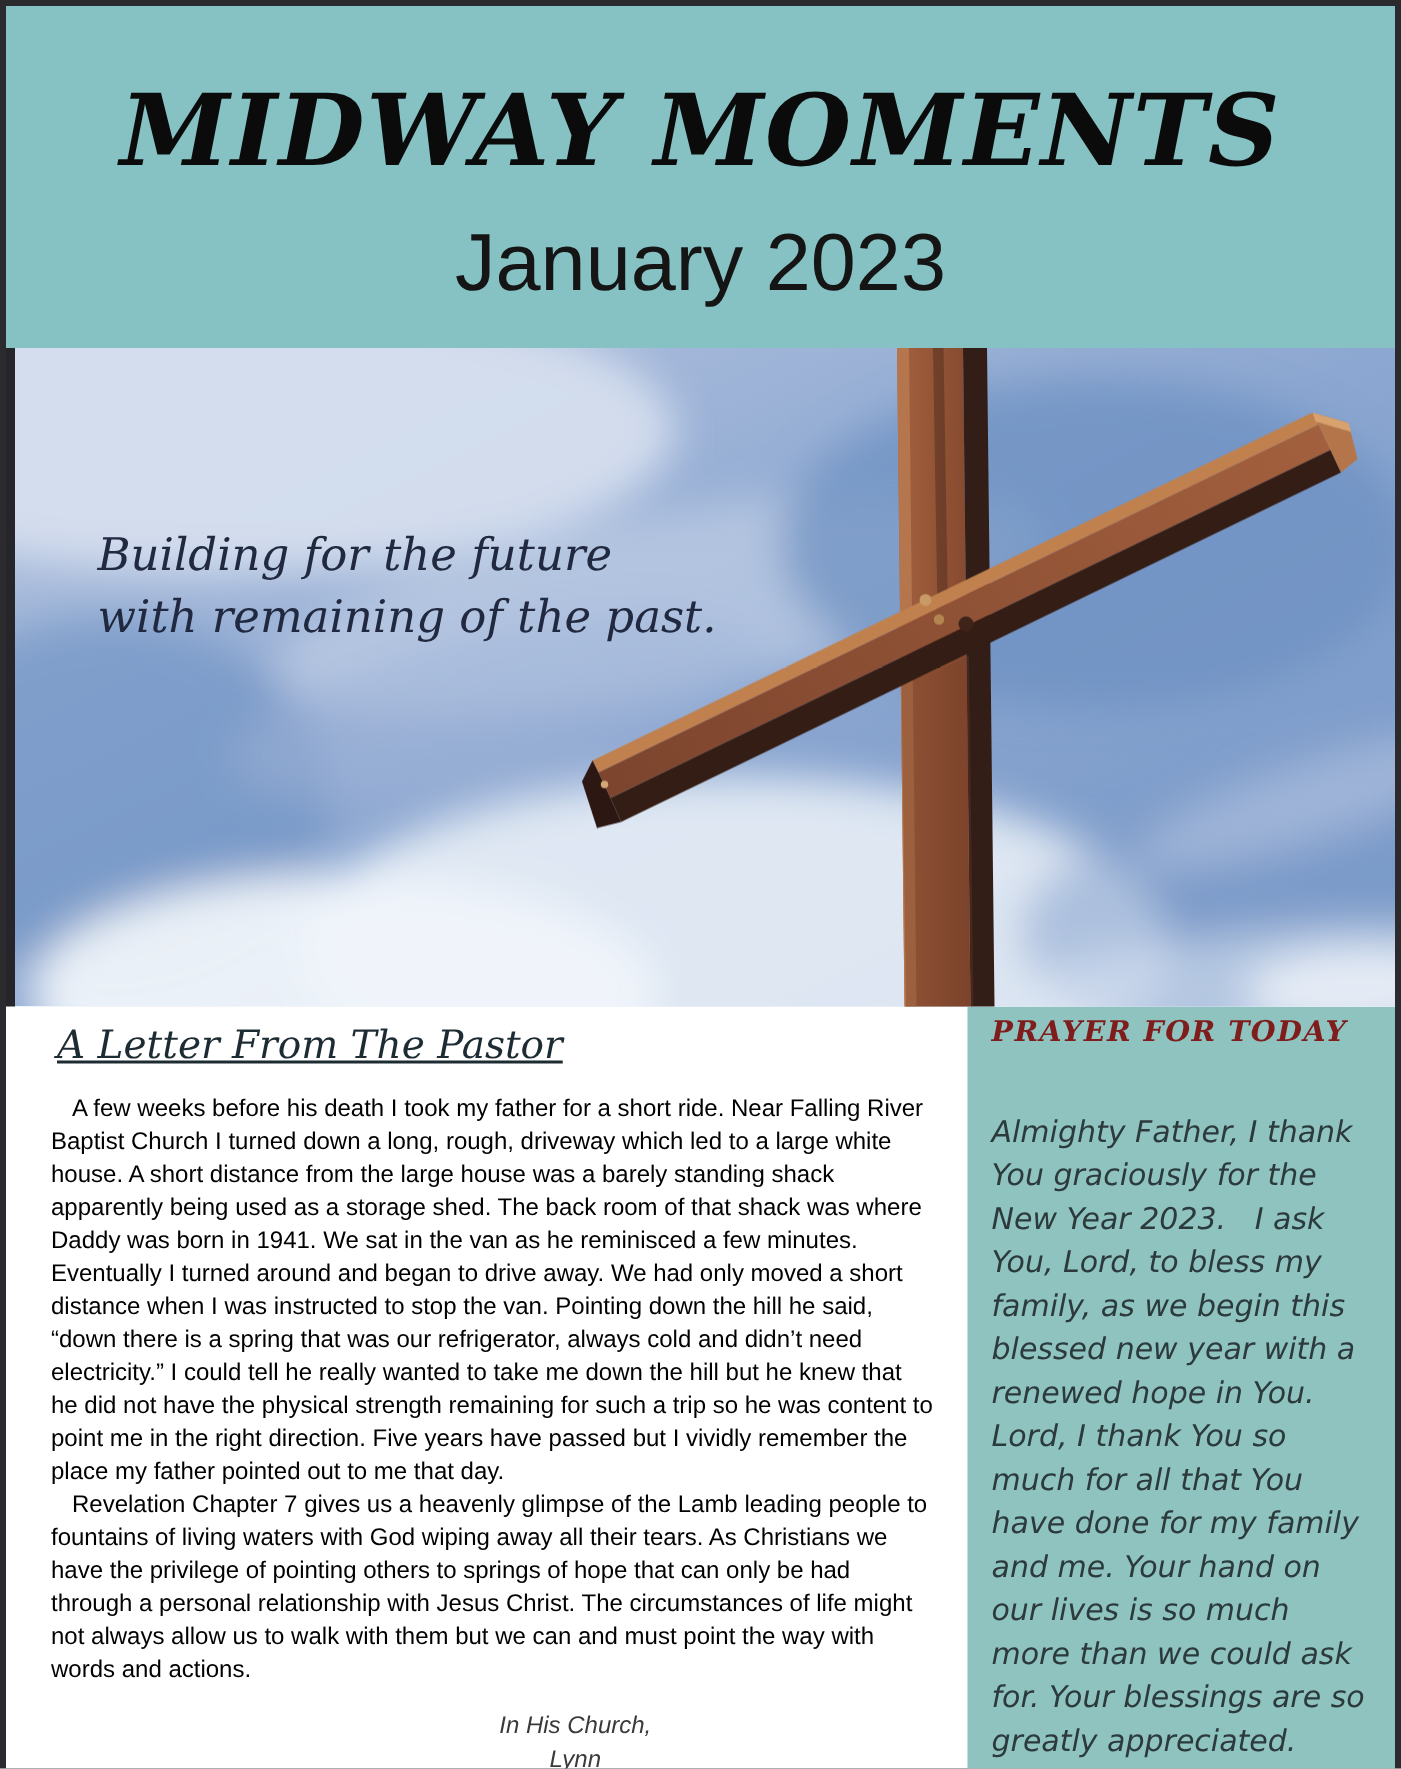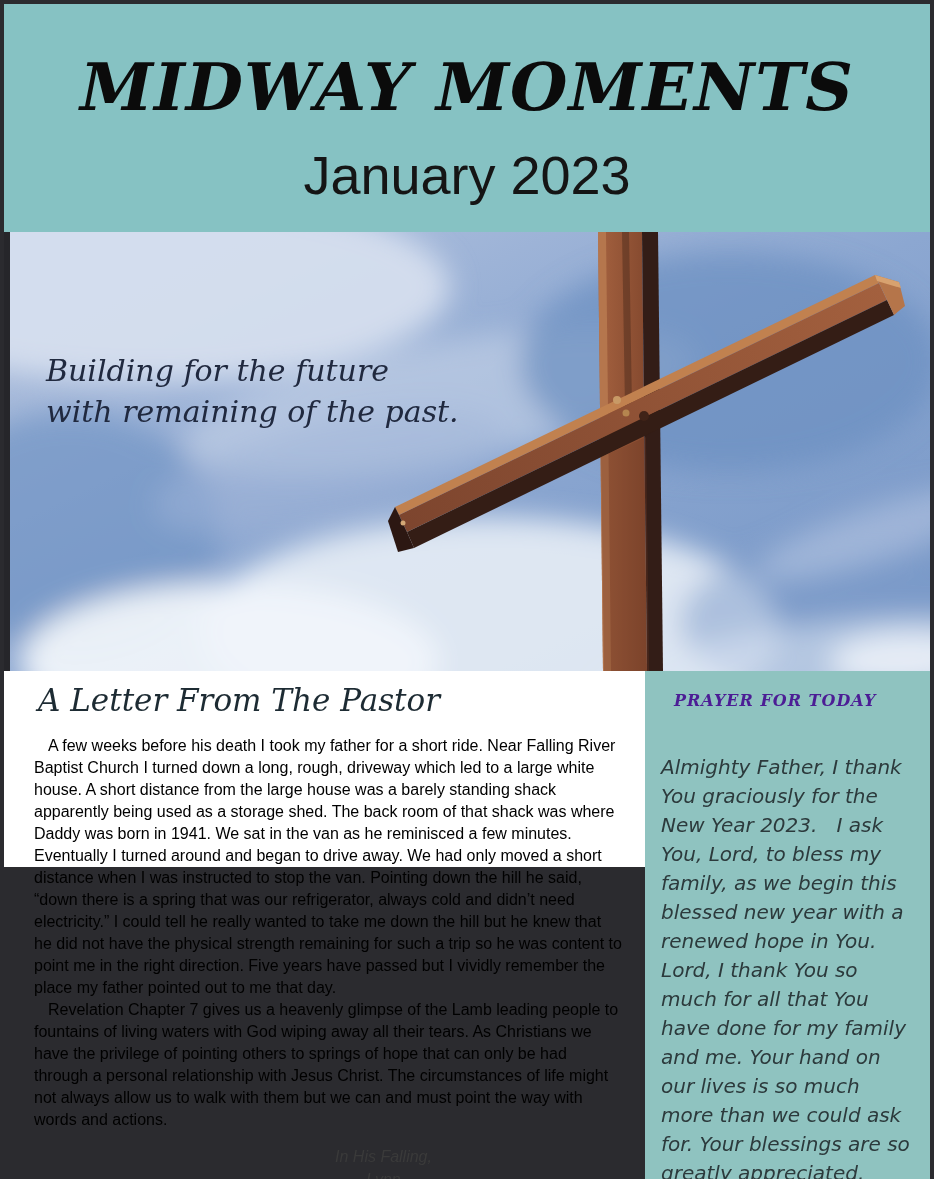--- a/index.html
+++ b/index.html
@@ -5,21 +5,21 @@
   html,body { margin:0; padding:0; }
   body {
     width:934px; height:1179px;
     background:#2b2b2f;
     font-family:"Liberation Sans", sans-serif;
     position:relative;
     overflow:hidden;
   }
   .page {
     position:absolute; left:4px; top:4px;
-    width:926px; height:863px;
+    width:926px; height:1175px;
     background:#ffffff;
   }
   
   .header {
     height:228px; background:#86c2c3;
     text-align:center; overflow:hidden;
   }
   .masthead-title {
     margin:0; padding-top:50px;
     font-family:"DejaVu Serif", serif;
@@ -34,37 +34,38 @@
     color:#151515;
   }
   
   .hero {
     position:relative; height:439px;
     border-left:6px solid #26262a;
     overflow:hidden;
   }
   .hero svg { display:block; width:920px; height:439px; }
   .hero-caption {
-    position:absolute; left:36px; top:118px;
+    position:absolute; left:55px; top:118px;
     font-family:"DejaVu Serif", serif;
     font-style:italic; font-size:30px; line-height:41px;
     color:#20293f;
   }
   
   .main { display:flex; height:508px; }
   .letter {
     width:641px; box-sizing:border-box;
     padding:8px 22px 0 30px;
   }
   .letter-heading {
     margin:4px 0 16px 4px;
     font-family:"DejaVu Serif", serif;
     font-style:italic; font-weight:400;
-    font-size:31px; line-height:1.15;
+    font-size:26px; line-height:1.15;
     color:#1d2b33;
+    text-decoration:underline;
   }
   .letter-body {
     font-size:16px; line-height:22px;
     color:#000000;
   }
   .letter-body p { margin:0; text-indent:14px; }
   .signature {
     margin-top:14px; text-align:center;
     transform:translateX(55px);
     font-style:italic; font-weight:bold;
@@ -72,25 +73,25 @@
   }
   .signature div { font-weight:normal; font-style:italic; }
   .sig-line { font-family:"Liberation Sans", sans-serif; }
   
   .sidebar {
     width:285px; box-sizing:border-box;
     background:#8fc3c0;
     padding:5px 16px 0 16px;
   }
   .sidebar-heading {
-    margin:13px;
+    margin:0;
     font-family:"DejaVu Serif", serif;
     font-style:italic; font-weight:700;
-    font-size:16px; line-height:24px; letter-spacing:1px;
-    color:#4c1d95; white-space:nowrap;
+    font-size:19px; line-height:24px; letter-spacing:1px;
+    color:#7f1d1d; white-space:nowrap;
   }
   .prayer {
     margin-top:40px;
     font-family:"DejaVu Sans", sans-serif;
     font-style:italic; font-size:20px; line-height:29px;
     color:#2c3a3c;
     white-space:pre-wrap;
   }
 </style>
 </head>
@@ -171,21 +172,21 @@
 
   <div class="main">
 
     <div class="letter">
       <h2 class="letter-heading">A Letter From The Pastor</h2>
       <div class="letter-body">
         <p>A few weeks before his death I took my father for a short ride. Near Falling River Baptist Church I turned down a long, rough, driveway which led to a large white house. A short distance from the large house was a barely standing shack apparently being used as a storage shed. The back room of that shack was where Daddy was born in 1941. We sat in the van as he reminisced a few minutes. Eventually I turned around and began to drive away. We had only moved a short distance when I was instructed to stop the van. Pointing down the hill he said, “down there is a spring that was our refrigerator, always cold and didn’t need electricity.” I could tell he really wanted to take me down the hill but he knew that he did not have the physical strength remaining for such a trip so he was content to point me in the right direction. Five years have passed but I vividly remember the place my father pointed out to me that day.</p>
         <p>Revelation Chapter 7 gives us a heavenly glimpse of the Lamb leading people to fountains of living waters with God wiping away all their tears. As Christians we have the privilege of pointing others to springs of hope that can only be had through a personal relationship with Jesus Christ. The circumstances of life might not always allow us to walk with them but we can and must point the way with words and actions.</p>
       </div>
       <div class="signature">
-        <div class="sig-line">In His Falling,</div>
+        <div class="sig-line">In His Church,</div>
         <div class="sig-line">Lynn</div>
       </div>
     </div>
 
     <div class="sidebar">
       <h3 class="sidebar-heading">PRAYER FOR TODAY</h3>
       <div class="prayer">Almighty Father, I thank You graciously for the New Year 2023.   I ask You, Lord, to bless my family, as we begin this blessed new year with a renewed hope in You. Lord, I thank You so much for all that You have done for my family and me. Your hand on our lives is so much more than we could ask for. Your blessings are so greatly appreciated. Amen!</div>
 
     </div>
 

